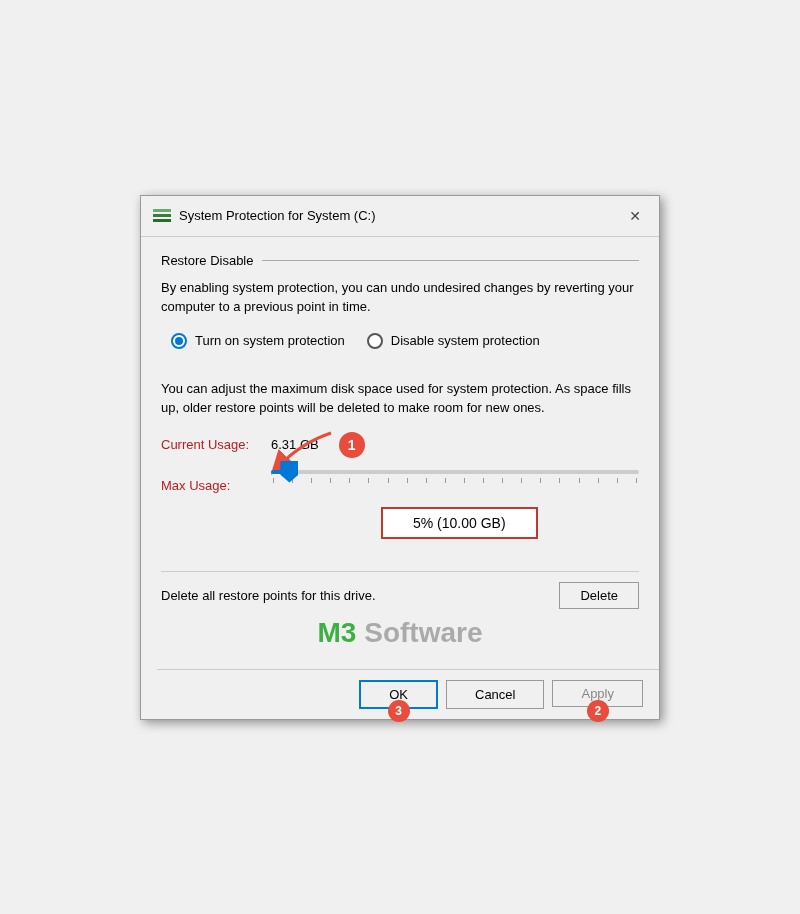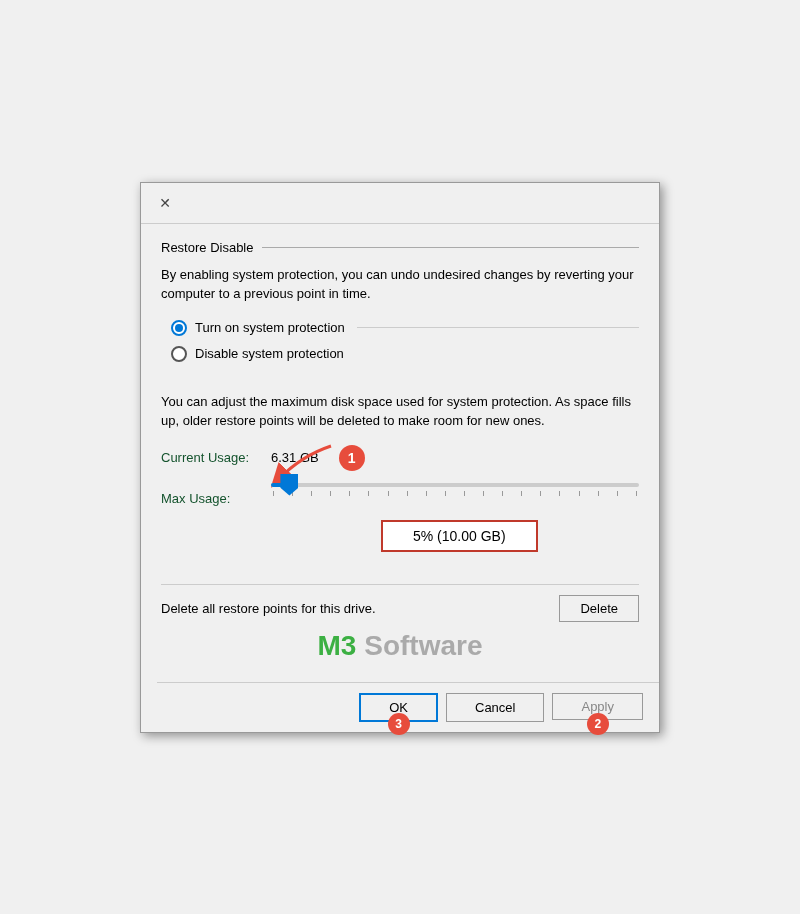--- a/index.html
+++ b/index.html
@@ -86,21 +86,21 @@
       background: #aaa;
     }
     .description-text {
       font-size: 13px;
       color: #000;
       line-height: 1.5;
       margin-bottom: 16px;
     }
     .radio-group {
       display: flex;
-      flex-direction: column;
+      flex-direction: row;
       gap: 10px;
       margin-bottom: 30px;
       padding-left: 10px;
     }
     .radio-item {
       display: flex;
       align-items: center;
       gap: 8px;
       cursor: pointer;
     }
@@ -145,21 +145,21 @@
       margin-bottom: 14px;
     }
     .usage-row {
       display: flex;
       align-items: center;
       margin-bottom: 10px;
     }
     .usage-label {
       width: 110px;
       font-size: 13px;
-      color: #14532d;
+      color: #b91c1c;
       flex-shrink: 0;
     }
     .usage-value {
       font-size: 13px;
       color: #000;
     }
     .slider-track {
       width: 100%;
       height: 4px;
       background: #ccc;
@@ -268,20 +268,28 @@
       position: relative;
       margin-bottom: 24px;
     }
   </style>
 </head>
 <body>
 
 <div class="dialog">
 
   <div class="title-bar">
+    <div class="title-bar-left">
+      <div class="title-icon">
+        <div></div>
+        <div style="background:#3a7a3a"></div>
+        <div style="background:#2a6a2a"></div>
+      </div>
+      <span class="title-text">System Protection for System (C:)</span>
+    </div>
     <button class="close-btn">✕</button>
   </div>
 
   <div class="content">
 
     <div class="section-header">
       <span class="section-title">Restore Disable</span>
       <div class="section-line"></div>
     </div>
 

